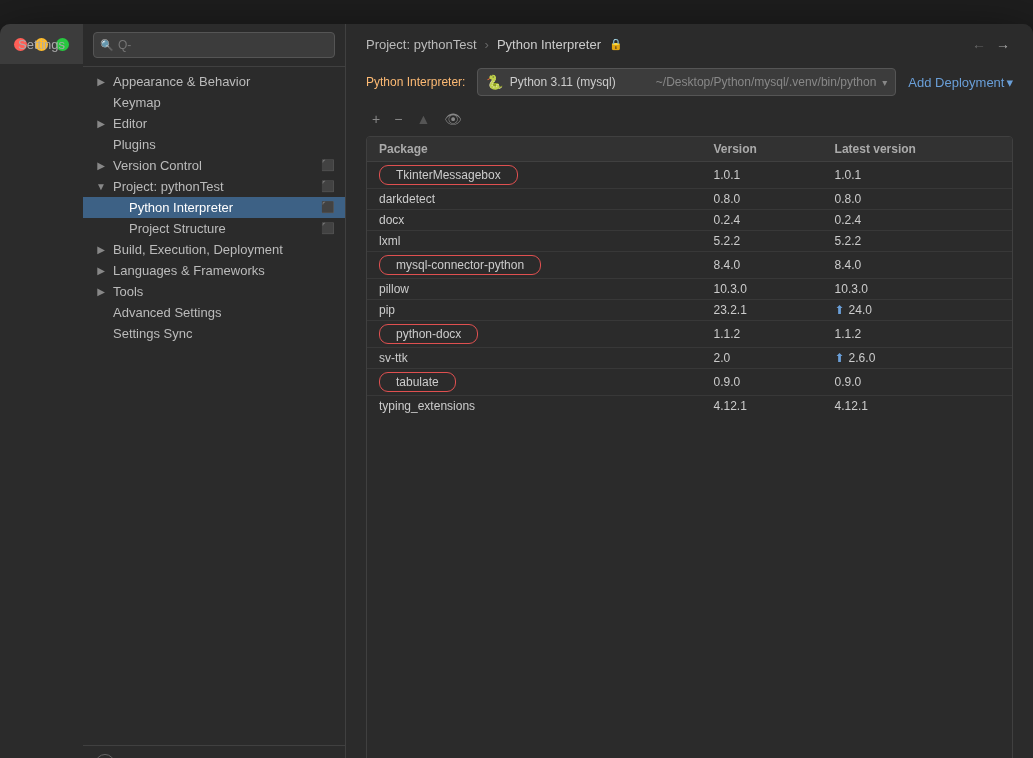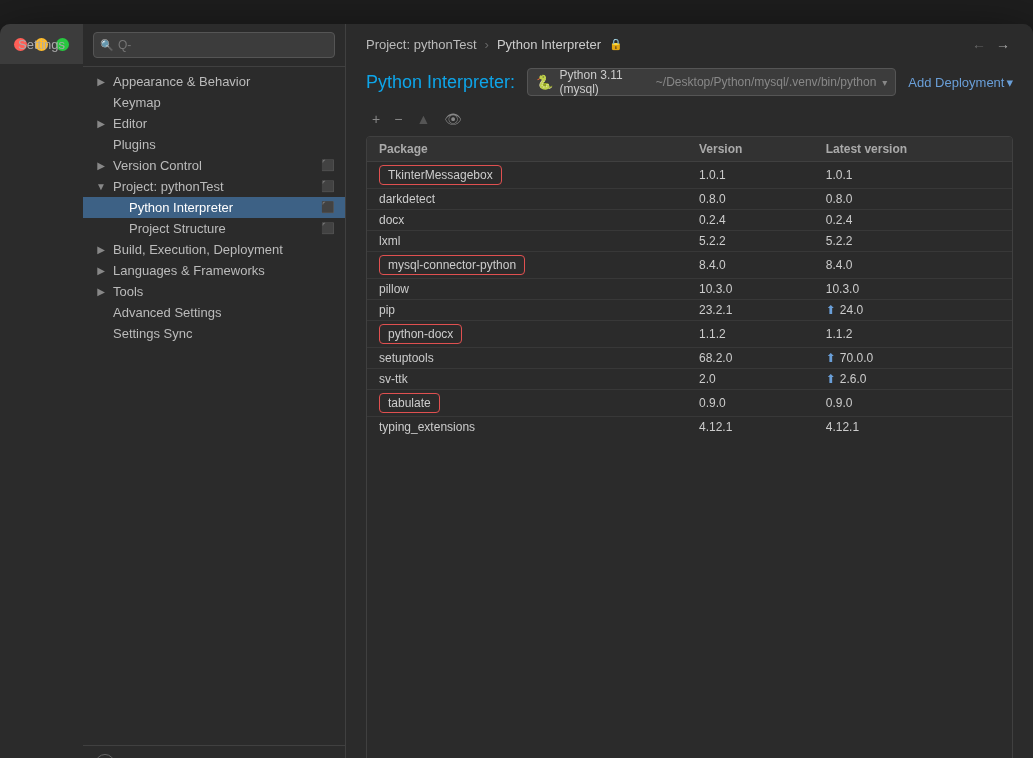--- a/index.html
+++ b/index.html
@@ -170,21 +170,21 @@
       padding: 0 3px;
     }
     .nav-arrow.active { color: #aaa; }
     .interpreter-bar {
       padding: 8px 20px 12px;
       display: flex;
       align-items: center;
       gap: 12px;
       flex-shrink: 0;
     }
-    .interpreter-label { color: #0ea5e9; font-size: 18px; }
+    .interpreter-label { color: #fdba74; font-size: 12px; }
     .interpreter-select {
       display: flex;
       align-items: center;
       background: #3c3c3c;
       border: 1px solid #555;
       border-radius: 4px;
       padding: 4px 8px;
       cursor: pointer;
       flex: 1;
       max-width: 500px;
@@ -254,22 +254,22 @@
     .packages-table td {
       padding: 3px 12px;
       font-size: 12px;
       color: #ccc;
       border-bottom: 1px solid #383838;
     }
     .packages-table tr:last-child td { border-bottom: none; }
     .update-icon { color: #6a9fd8; margin-right: 4px; }
     .pkg-highlighted {
       border: 1.5px solid #e05050;
-      border-radius: 4px;
-      padding: 2px 8px;
+      border-radius: 9px;
+      padding: 2px 16px;
       display: inline-block;
     }
     .footer {
       height: 52px;
       background: #3c3c3c;
       border-top: 1px solid #404040;
       display: flex;
       align-items: center;
       justify-content: flex-end;
       padding: 0 20px;
@@ -482,25 +482,20 @@
                   <td>pip</td>
                   <td>23.2.1</td>
                   <td><span class="update-icon">⬆</span>24.0</td>
                 </tr>
                 <tr>
                   <td><span class="pkg-highlighted">python-docx</span></td>
                   <td>1.1.2</td>
                   <td>1.1.2</td>
                 </tr>
                 <tr>
-                  <td>setuptools</td>
-                  <td>68.2.0</td>
-                  <td><span class="update-icon">⬆</span>70.0.0</td>
-                </tr>
-                <tr>
                   <td>sv-ttk</td>
                   <td>2.0</td>
                   <td><span class="update-icon">⬆</span>2.6.0</td>
                 </tr>
                 <tr>
                   <td><span class="pkg-highlighted">tabulate</span></td>
                   <td>0.9.0</td>
                   <td>0.9.0</td>
                 </tr>
                 <tr>

